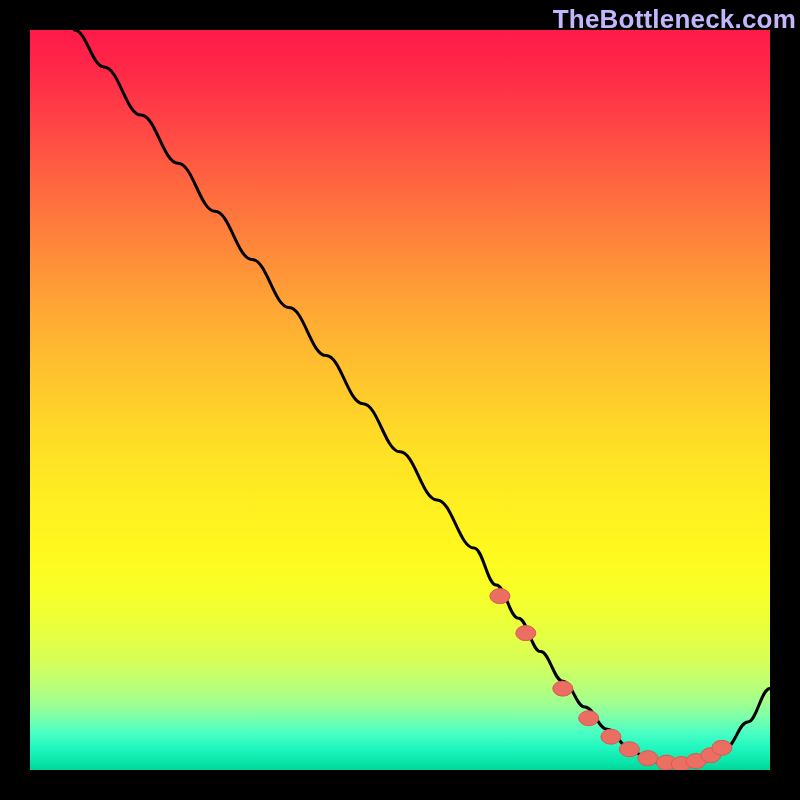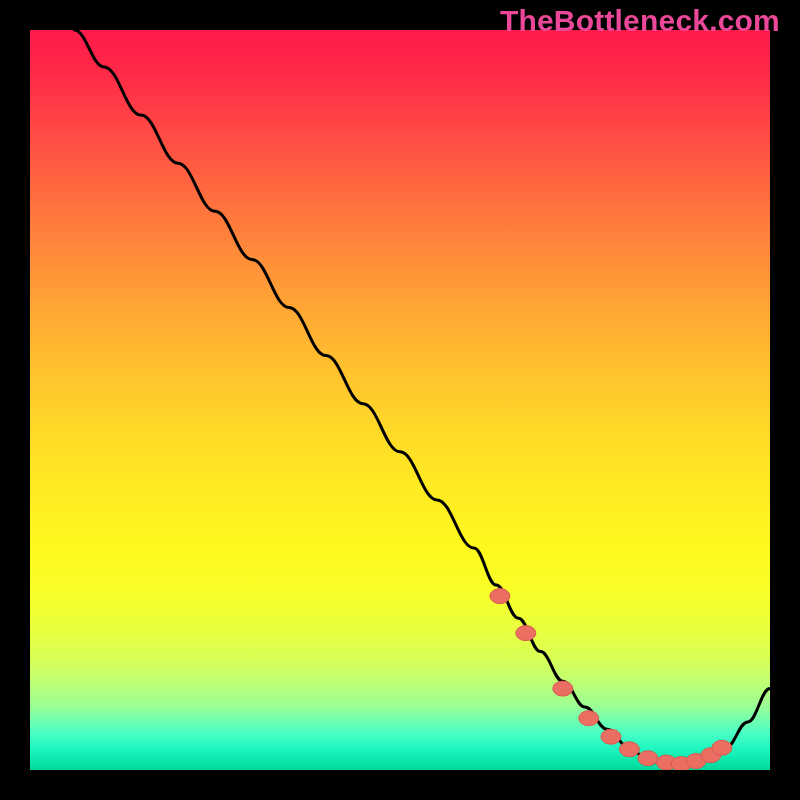--- a/index.html
+++ b/index.html
@@ -13,23 +13,23 @@
   }
   .frame {
     position: relative;
     width: 800px;
     height: 800px;
     background: #000;
   }
   .watermark {
     position: absolute;
     top: 4px;
-    right: 20px;
-    color: #ec4899;
-    font-size: 30px;
+    right: 4px;
+    color: #c4b5fd;
+    font-size: 26px;
     font-weight: 600;
     letter-spacing: 0.2px;
     z-index: 10;
   }
   
   .plot {
     position: absolute;
     left: 30px;
     top: 30px;
     width: 740px;

